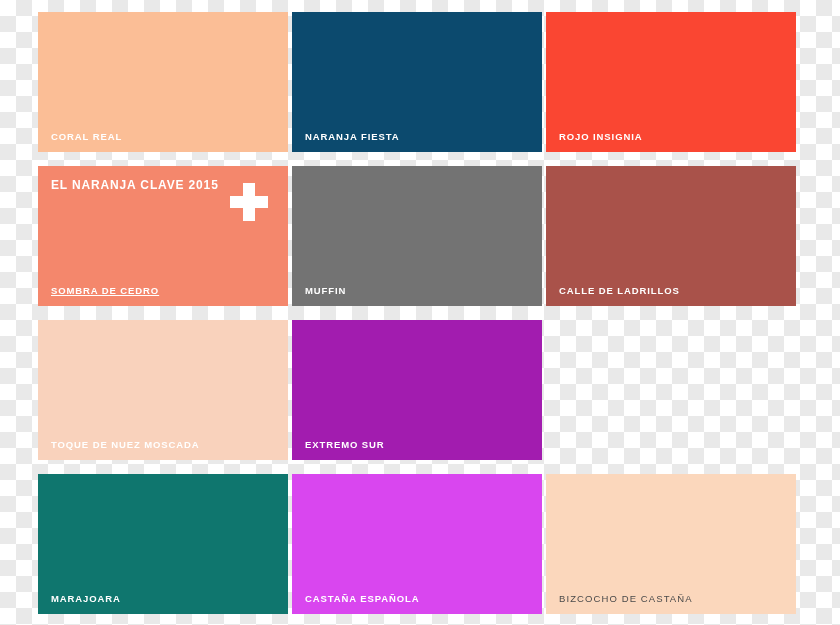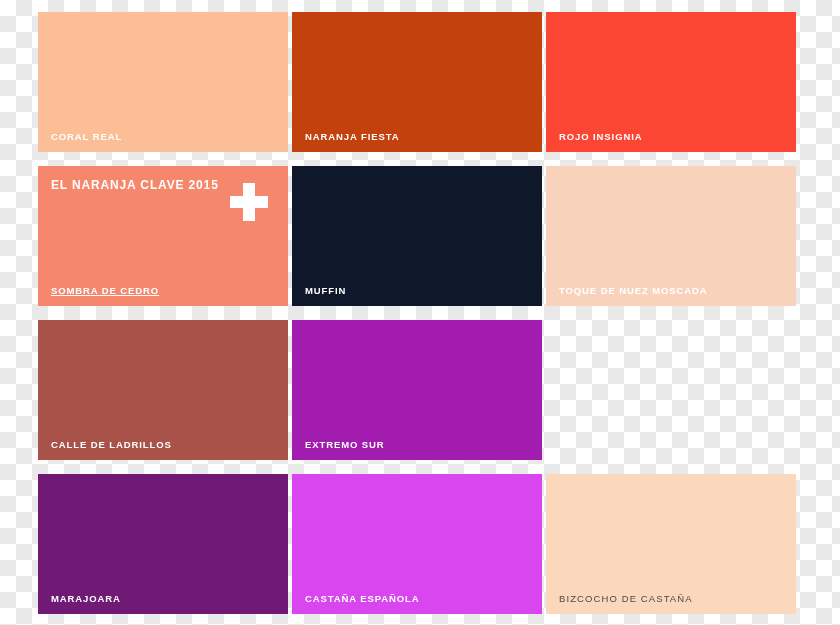--- a/index.html
+++ b/index.html
@@ -105,45 +105,45 @@
     height: 12px;
   }
 </style>
 </head>
 <body>
 
 <div id="palette-grid">
     <div class="swatch" style="background: rgb(251, 190, 150);">
       <div class="swatch-label" style="color: rgb(255, 255, 255);">CORAL REAL</div>
     </div>
-    <div class="swatch" style="background: #c2410c; padding-left: 8px;">
+    <div class="swatch" style="background: #0c4a6e; padding-left: 8px;">
       <div class="swatch-label" style="color: rgb(255, 255, 255);">NARANJA FIESTA</div>
     </div>
     <div class="swatch" style="background: rgb(250, 70, 50); padding-left: 44px;">
       <div class="swatch-label" style="color: rgb(255, 255, 255);">ROJO INSIGNIA</div>
     </div>
     <div class="swatch" style="background: rgb(244, 135, 108);">
       <div class="swatch-header">EL NARANJA CLAVE 2015</div>
       <div class="plus-icon"></div>
       <div class="swatch-label" style="color: rgb(255, 255, 255); text-decoration: underline;">SOMBRA DE CEDRO</div>
     </div>
-    <div class="swatch" style="background: #0f172a;">
+    <div class="swatch" style="background: #737373;">
       <div class="swatch-label" style="color: rgb(255, 255, 255);">MUFFIN</div>
+    </div>
+    <div class="swatch" style="background: rgb(169, 82, 74);">
+      <div class="swatch-label" style="color: rgb(255, 255, 255);">CALLE DE LADRILLOS</div>
     </div>
     <div class="swatch" style="background: rgb(249, 210, 188);">
       <div class="swatch-label" style="color: rgb(255, 255, 255);">TOQUE DE NUEZ MOSCADA</div>
-    </div>
-    <div class="swatch" style="background: rgb(169, 82, 74);">
-      <div class="swatch-label" style="color: rgb(255, 255, 255);">CALLE DE LADRILLOS</div>
     </div>
     <div class="swatch" style="background: #a21caf;">
       <div class="swatch-label" style="color: rgb(255, 255, 255);">EXTREMO SUR</div>
     </div>
     <div class="swatch empty"></div>
-    <div class="swatch" style="background: #701a75;">
+    <div class="swatch" style="background: #0f766e;">
       <div class="swatch-label" style="color: rgb(255, 255, 255);">MARAJOARA</div>
     </div>
     <div class="swatch" style="background: #d946ef;">
       <div class="swatch-label" style="color: rgb(255, 255, 255);">CASTAÑA ESPAÑOLA</div>
     </div>
     <div class="swatch" style="background: rgb(251, 215, 188); padding-left: 32px;">
       <div class="swatch-label dark" style="color: rgb(74, 74, 74);">BIZCOCHO DE CASTAÑA</div>
     </div>
   </div>
 

